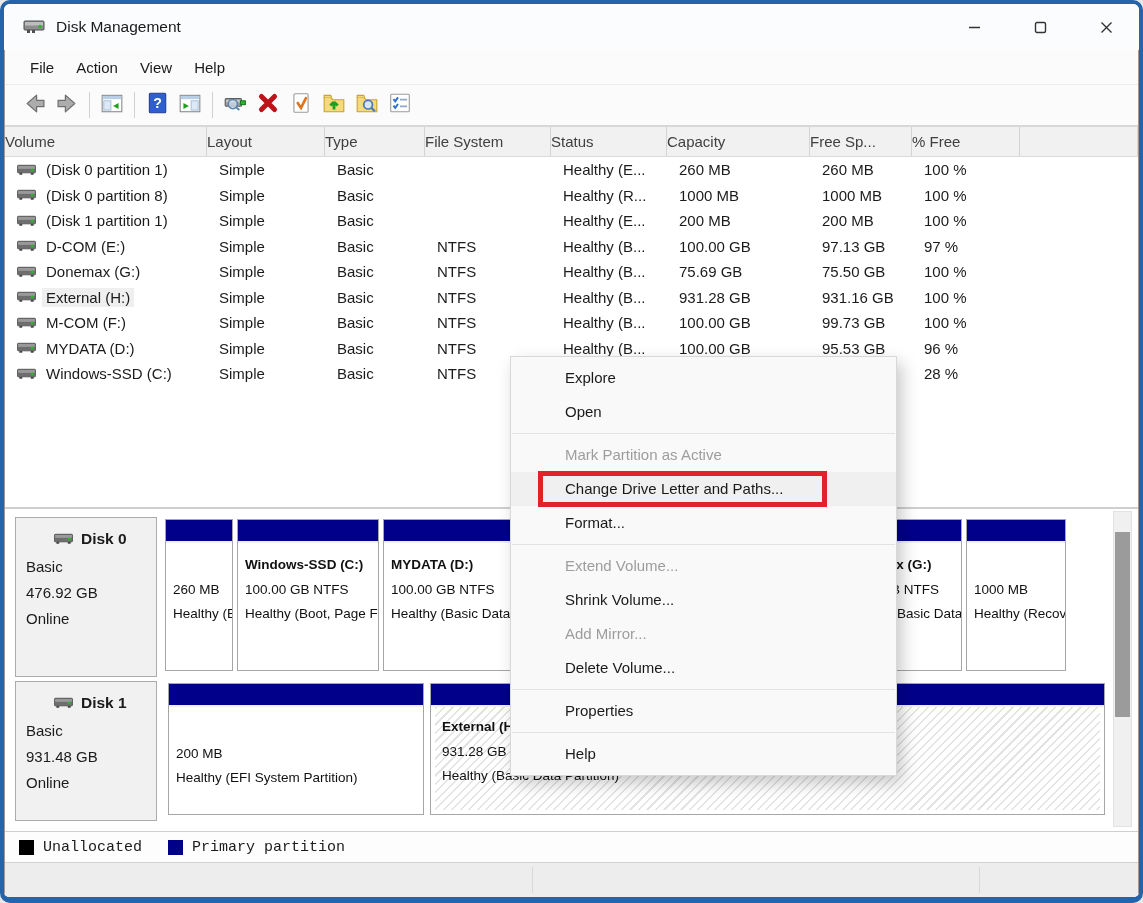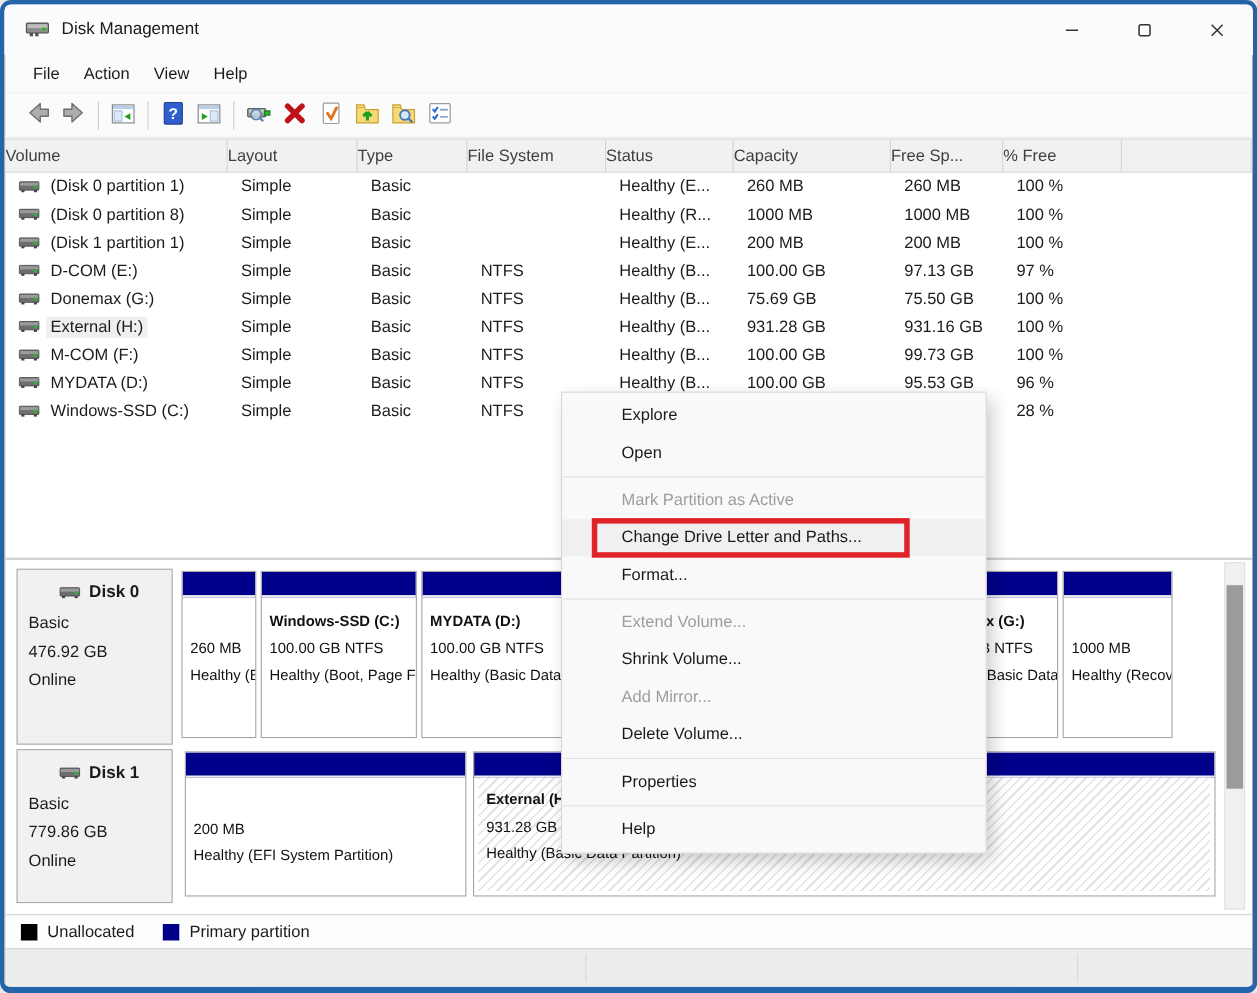--- a/index.html
+++ b/index.html
@@ -47,21 +47,21 @@
   .part .pbar{height:21px;background:#00008b;border-bottom:2px solid #efefef;}
   .part .pbody{padding:10px 7px 0 7px;font-size:13.5px;color:#111;line-height:24.5px;white-space:nowrap;overflow:hidden;}
   .part .ptitle{font-weight:bold;min-height:24.5px;}
   .part.hatched .pbody-wrap{position:absolute;top:23px;left:4px;right:4px;bottom:4px;
      background:repeating-linear-gradient(135deg,#e3e3e3 0px,#e3e3e3 1.5px,#ffffff 1.5px,#ffffff 6px);}
   .part.hatched .pbody{padding-top:8px;}
   .vscroll{position:absolute;right:6px;top:2px;width:17px;height:314px;background:#f0f0f0;border:1px solid #e2e2e2;}
   .vscroll .thumb{position:absolute;left:1px;right:1px;top:20px;height:185px;background:#9b9b9b;}
 
   
-  .legendbar{height:30px;flex:none;border-top:1px solid #cfcfcf;background:#fdfdfd;display:flex;align-items:center;padding-left:14px;font-size:15px;color:#1b1b1b;}
+  .legendbar{height:30px;flex:none;border-top:1px solid #cfcfcf;background:#fdfdfd;display:flex;align-items:center;padding-left:14px;font-size:15px;color:#1b1b1b;font-family:Liberation Mono, monospace;}
   .legend-swatch{width:15px;height:15px;margin-right:9px;flex:none;}
   .legend-item{display:flex;align-items:center;margin-right:26px;}
   .statusbar{flex:1;background:#ededed;border-top:1px solid #d2d2d2;position:relative;}
   .statusbar .sdiv{position:absolute;top:4px;bottom:4px;width:1px;background:#d9d9d9;}
 
   
   .context-menu{position:absolute;left:506px;top:352px;width:387px;background:#f9f9f9;border:1px solid #d8d8d8;
      box-shadow:5px 7px 16px rgba(0,0,0,.22);padding:4px 0;z-index:50;box-sizing:border-box;}
   .cm-item{position:relative;height:34px;line-height:34px;padding-left:54px;font-size:15px;color:#1a1a1a;white-space:nowrap;}
   .cm-item.disabled{color:#9d9d9d;}
@@ -478,21 +478,21 @@
               <svg class="drive-ico" width="20" height="13" viewBox="0 0 20 12">
                 <rect x="0.5" y="1" width="19" height="8" rx="1" fill="#6e6e6e" stroke="#454545" stroke-width="0.8"></rect>
                 <rect x="1.2" y="1.8" width="17.6" height="3" fill="#9a9a9a"></rect>
                 <circle cx="16" cy="6" r="1.7" fill="#2db52d"></circle>
                 <rect x="2.5" y="9" width="3" height="2" fill="#454545"></rect>
                 <rect x="14.5" y="9" width="3" height="2" fill="#454545"></rect>
               </svg>
               <span>Disk 1</span>
             </div>
             <div class="dline">Basic</div>
-            <div class="dline">779.86 GB</div>
+            <div class="dline">931.48 GB</div>
             <div class="dline">Online</div>
           </div>
           <div class="strip">
             <div class="part" style="left: 6px; width: 256px;">
               <div class="pbar"></div>
               <div class="pbody">
                 <div class="ptitle">&nbsp;</div>
                 <div>200 MB</div>
                 <div>Healthy (EFI System Partition)</div>
               </div>

